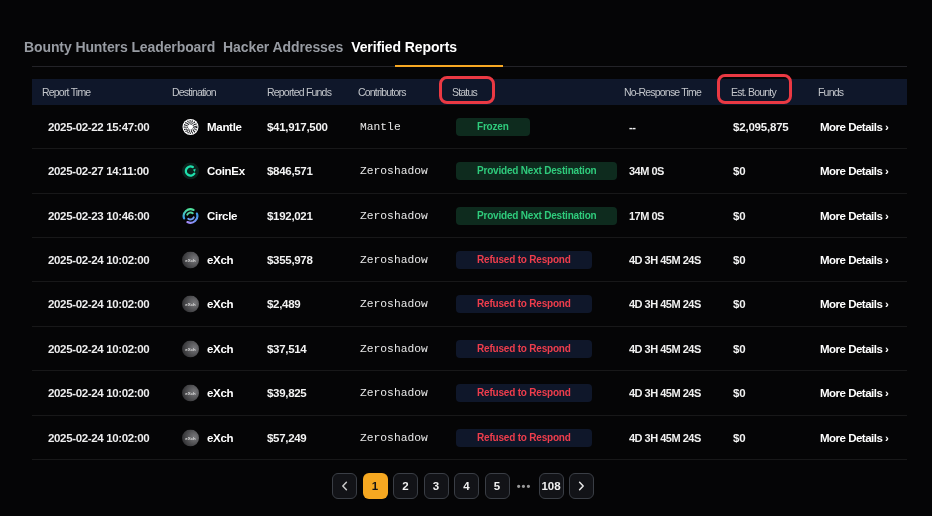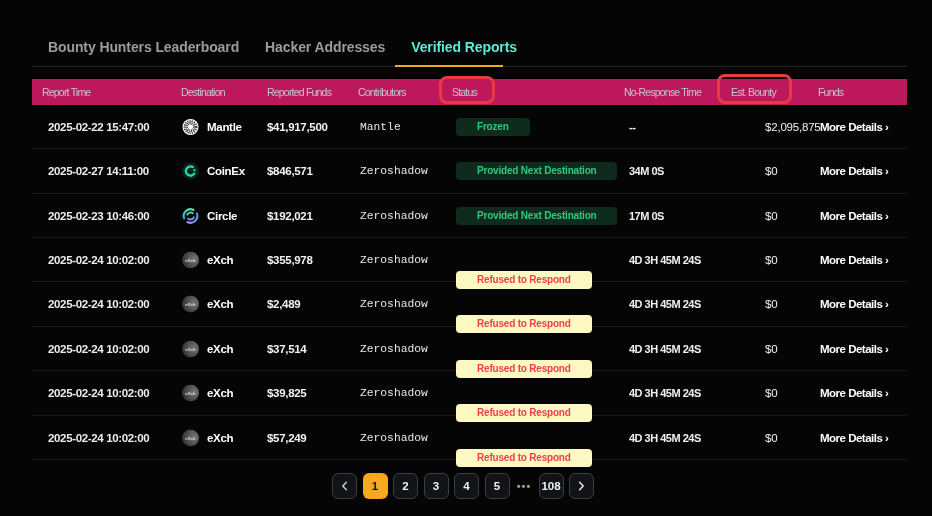--- a/index.html
+++ b/index.html
@@ -1,43 +1,43 @@
 <!DOCTYPE html>
 <html><head>
 <meta charset="utf-8">
 <style>
 * { margin:0; padding:0; box-sizing:border-box; }
 html,body { width:932px; height:516px; background:#000; overflow:hidden; }
 body { font-family:"Liberation Sans",sans-serif; }
 .page { position:relative; width:932px; height:516px; background:#050506; }
 
 
-.tabs { position:absolute; left:48px; top:40px; display:flex; gap:26px; }
+.tabs { position:absolute; left:24px; top:40px; display:flex; gap:8px; }
 .tab { font-size:14px; font-weight:bold; color:#989ca3; letter-spacing:-0.1px; line-height:14px; }
-.tab.active { color:#5eead4; }
+.tab.active { color:#ffffff; }
 .tabline { position:absolute; left:32px; top:66px; width:875px; height:1px; background:#232328; }
 .tabunder { position:absolute; left:395px; top:65px; width:108px; height:2px; background:#f7a823; }
 
 
-.thead { position:absolute; left:32px; top:79px; width:875px; height:26px; background:#be185d;padding-left:27px; }
+.thead { position:absolute; left:32px; top:79px; width:875px; height:26px; background:#0f172a;padding-left:27px; }
 .th { position:absolute; top:50%; transform:translateY(-50%); font-size:10.5px; color:#c3c6cb; letter-spacing:-0.8px; white-space:nowrap; }
 
 
 .row { position:absolute; left:32px; width:875px; height:44px; border-bottom:1px solid rgba(255,255,255,0.08); }
 .c { position:absolute; top:50%; transform:translateY(-50%); white-space:nowrap; }
 .time { left:16px; font-size:11.5px; font-weight:bold; color:#ededee; letter-spacing:-0.35px; }
 .icon { left:150px; width:17px; height:17px; }
 .name { left:175px; font-size:11.5px; font-weight:bold; color:#fff; letter-spacing:-0.3px; }
 .funds { left:235px; font-size:11.5px; font-weight:bold; color:#f2f2f2; letter-spacing:-0.3px; }
 .contrib { left:328px; font-family:"Liberation Mono",monospace; font-size:11.3px; color:#e8e8e8; }
 .badge { left:424px; height:18px; line-height:18px; padding:0 21px; border-radius:4px; font-size:10px; font-weight:bold; letter-spacing:-0.2px; }
 .badge.green { color:#2fcb7c; background:#0e2b1e; }
-.badge.red { color:#ee3d4c; background:#fef9c3;margin-top:20px; }
+.badge.red { color:#ee3d4c; background:#0f172a; }
 .noresp { left:597px; font-size:11px; font-weight:bold; color:#f0f0f0; letter-spacing:-0.5px; }
-.bounty { left:733px; font-size:11.5px; font-weight:normal; color:#f2f2f2; letter-spacing:-0.2px; }
+.bounty { left:701px; font-size:11.5px; font-weight:bold; color:#f2f2f2; letter-spacing:-0.2px; }
 .action { left:788px; font-size:11.5px; font-weight:bold; color:#fff; letter-spacing:-0.5px; }
 
 
 .ann { position:absolute; border:3px solid #ea3943; border-radius:8px; }
 .ann.status { left:439px; top:76px; width:56px; height:28px; }
 .ann.bounty2 { left:717px; top:74px; width:75px; height:30px; }
 
 
 .pager { position:absolute; left:-3px; top:473px; width:932px; display:flex; justify-content:center; gap:5.5px; }
 .pbtn { width:25px; height:26px; border:1px solid #3a3e45; border-radius:6px; background:#121317;
@@ -52,21 +52,21 @@
   <div class="tabs">
     <span class="tab">Bounty Hunters Leaderboard</span>
     <span class="tab">Hacker Addresses</span>
     <span class="tab active">Verified Reports</span>
   </div>
   <div class="tabline"></div>
   <div class="tabunder"></div>
 
   <div class="thead">
     <span class="th" style="left:10px">Report Time</span>
-    <span class="th" style="left:149px">Destination</span>
+    <span class="th" style="left:140px">Destination</span>
     <span class="th" style="left:235px">Reported Funds</span>
     <span class="th" style="left:326px">Contributors</span>
     <span class="th" style="left:420px">Status</span>
     <span class="th" style="left:592px">No-Response Time</span>
     <span class="th" style="left:699px">Est. Bounty</span>
     <span class="th" style="left:786px">Funds</span>
   </div>
   <div class="ann status"></div>
   <div class="ann bounty2"></div>
 

